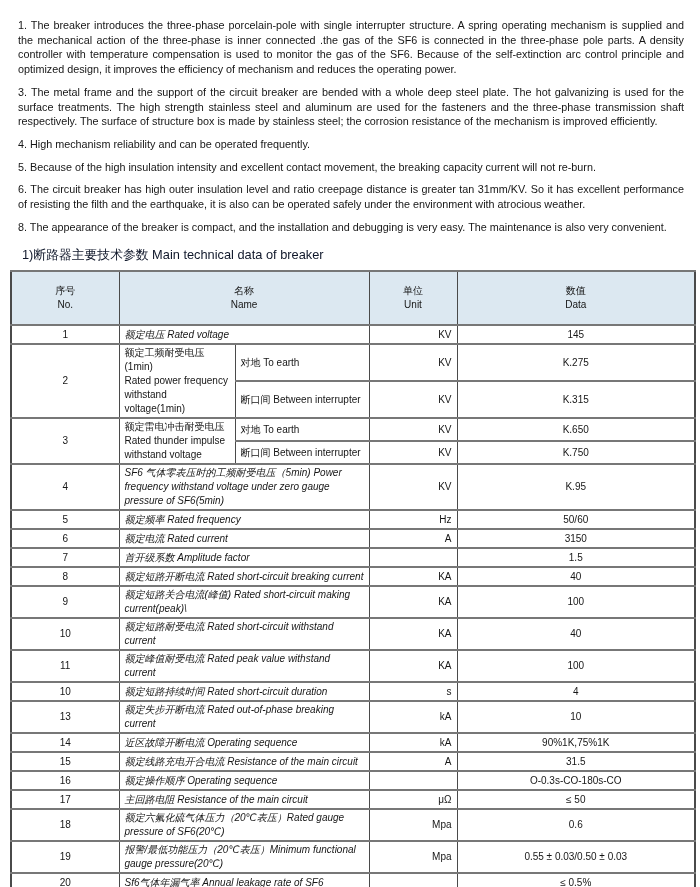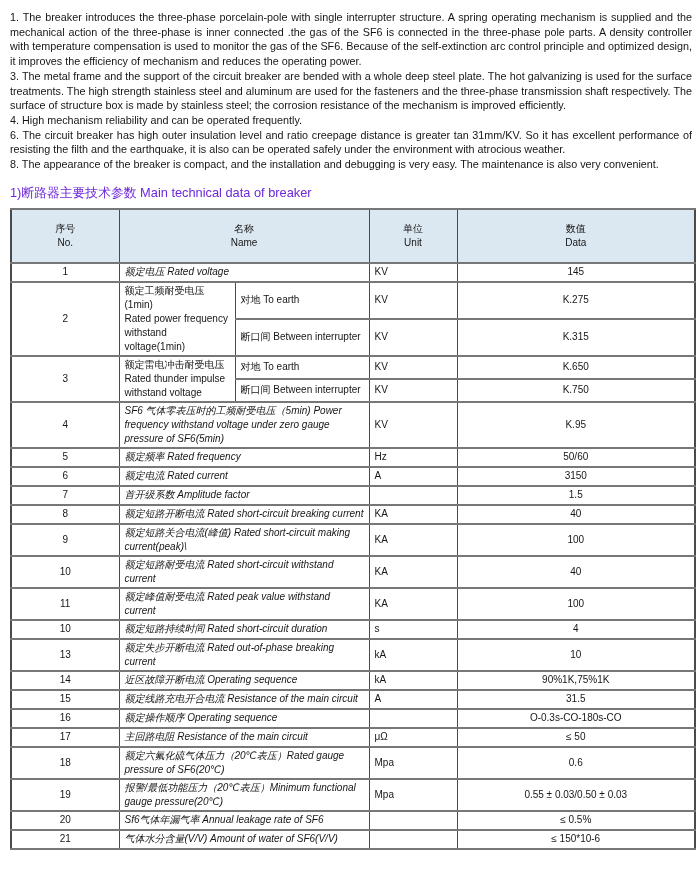--- a/index.html
+++ b/index.html
@@ -7,24 +7,24 @@
   body {
     width:700px; height:887px;
     background:#ffffff;
     color:#161616;
     font-family:"Liberation Sans","DejaVu Sans",sans-serif;
   }
   .page { width:700px; height:887px; padding:10px 8px 0 10px; }
 
   
   .intro { font-size:10.8px; line-height:14.7px; text-align:justify; }
-  .intro p { margin:0; }
+  .intro p { margin:8px; }
 
   
-  .section-title { font-size:12.8px; font-weight:400; margin:13px 0 6px 0; color:#6d28d9; }
+  .section-title { font-size:12.8px; font-weight:400; margin:13px 0 6px 12px; color:#0f172a; }
 
   
   table.tech {
     border-collapse:collapse;
     width:684px;
     table-layout:fixed;
     font-size:10px;
     line-height:1.4;
     border:2px solid #4a4a4a;
   }
@@ -40,32 +40,33 @@
   table.tech th {
     background:#dce8f1;
     text-align:center;
     height:38px;
     padding:12px 4px;
   }
   td.c-no   { text-align:center; }
   td.c-name { text-align:left; height:19px;font-style:italic; }
   td.c-namemain { text-align:left;margin-left:40px; }
   td.c-sub  { text-align:left; height:19px; }
-  td.c-unit { text-align:left; }
+  td.c-unit { text-align:right; }
   td.c-data { text-align:center; }
 </style>
 </head>
 <body>
 
 <div class="page">
 
   <div class="intro">
     <p>1. The breaker introduces the three-phase porcelain-pole with single interrupter structure. A spring operating mechanism is supplied and the mechanical action of the three-phase is inner connected .the gas of the SF6 is connected in the three-phase pole parts. A density controller with temperature compensation is used to monitor the gas of the SF6. Because of the self-extinction arc control principle and optimized design, it improves the efficiency of mechanism and reduces the operating power.</p>
     <p>3. The metal frame and the support of the circuit breaker are bended with a whole deep steel plate. The hot galvanizing is used for the surface treatments. The high strength stainless steel and aluminum are used for the fasteners and the three-phase transmission shaft respectively. The surface of structure box is made by stainless steel; the corrosion resistance of the mechanism is improved efficiently.</p>
     <p>4. High mechanism reliability and can be operated frequently.</p>
+    <p>5. Because of the high insulation intensity and excellent contact movement, the breaking capacity current will not re-burn.</p>
     <p>6. The circuit breaker has high outer insulation level and ratio creepage distance is greater tan 31mm/KV. So it has excellent performance of resisting the filth and the earthquake, it is also can be operated safely under the environment with atrocious weather.</p>
     <p>8. The appearance of the breaker is compact, and the installation and debugging is very easy. The maintenance is also very convenient.</p>
   </div>
 
   <h2 class="section-title">1)断路器主要技术参数 Main technical data of breaker</h2>
 
   <table class="tech">
     <colgroup>
       <col style="width:108px">
         <col style="width:116px">

